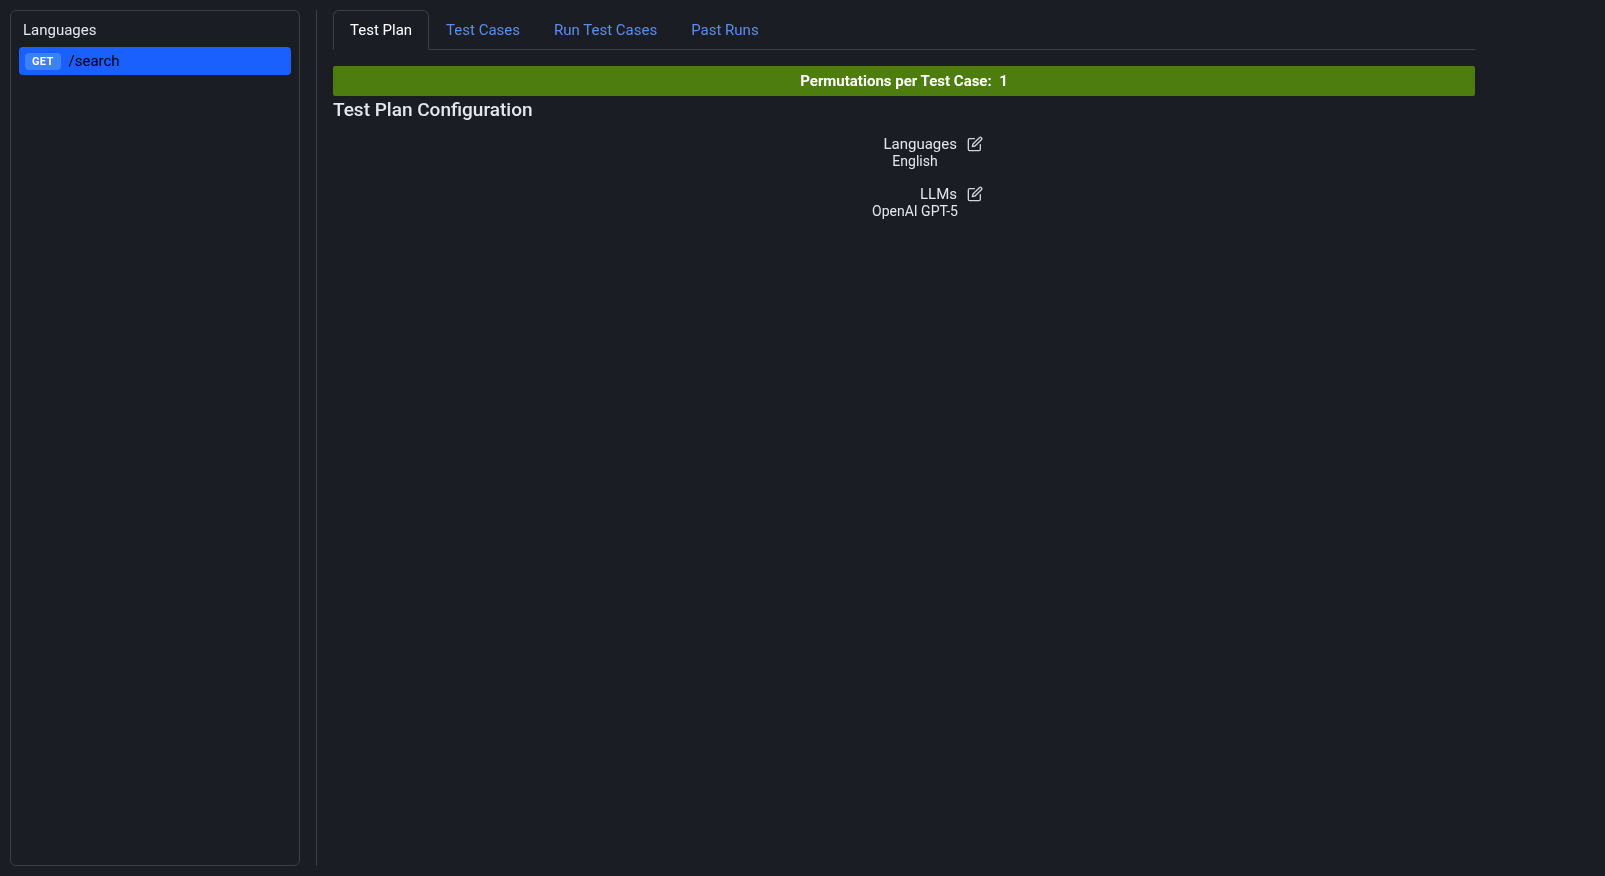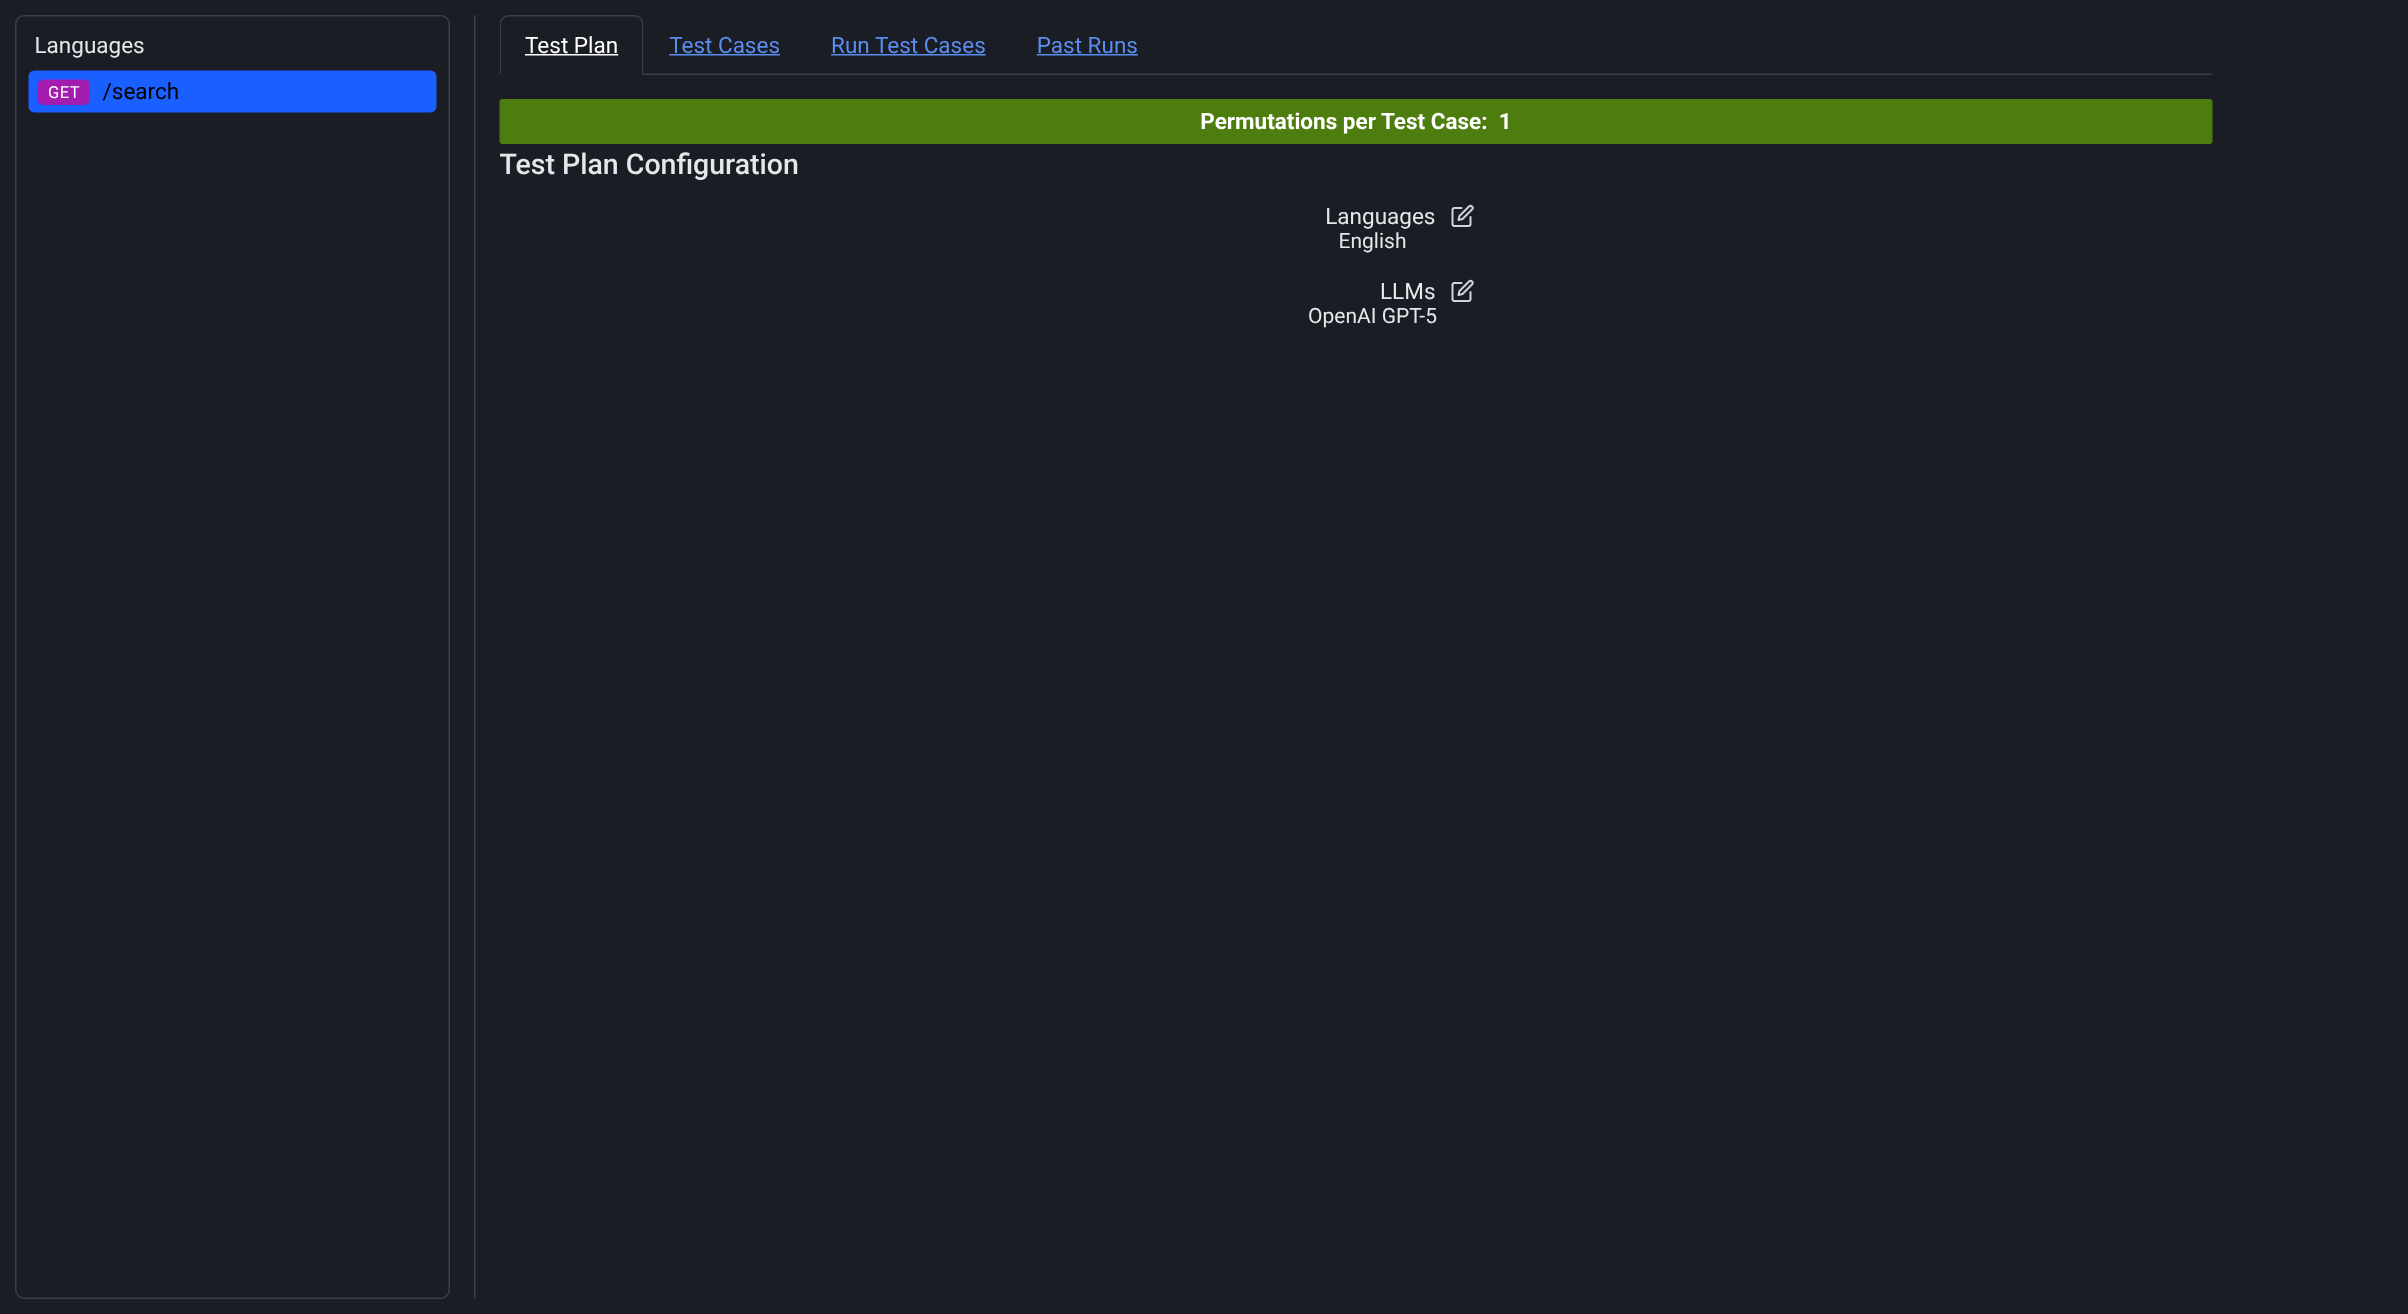--- a/index.html
+++ b/index.html
@@ -44,24 +44,24 @@
   background-color: #1a5fff;
   border-radius: 4px;
   padding: 5px 6px;
   display: flex;
   align-items: center;
   gap: 8px;
   cursor: pointer;
 }
 
 .method-badge {
-  background-color: #a21caf;
+  background-color: #3b82f6;
   color: #ffffff;
   font-size: 11px;
-  font-weight: 400;
+  font-weight: 700;
   padding: 2px 7px;
   border-radius: 4px;
   letter-spacing: 0.3px;
 }
 
 .operation-path {
   color: #000000;
   font-size: 15px;
 }
 
@@ -85,21 +85,20 @@
 }
 
 .tab {
   padding: 10px 16px;
   color: #5b8def;
   cursor: pointer;
   font-size: 15px;
   border: 1px solid transparent;
   border-bottom: none;
   position: relative;
-  text-decoration: underline;
 }
 
 .tab.active {
   color: #ffffff;
   border: 1px solid #3a3f4a;
   border-bottom: 1px solid #1a1d24;
   border-radius: 6px 6px 0 0;
   margin-bottom: -1px;
   background-color: #1a1d24;
 }

